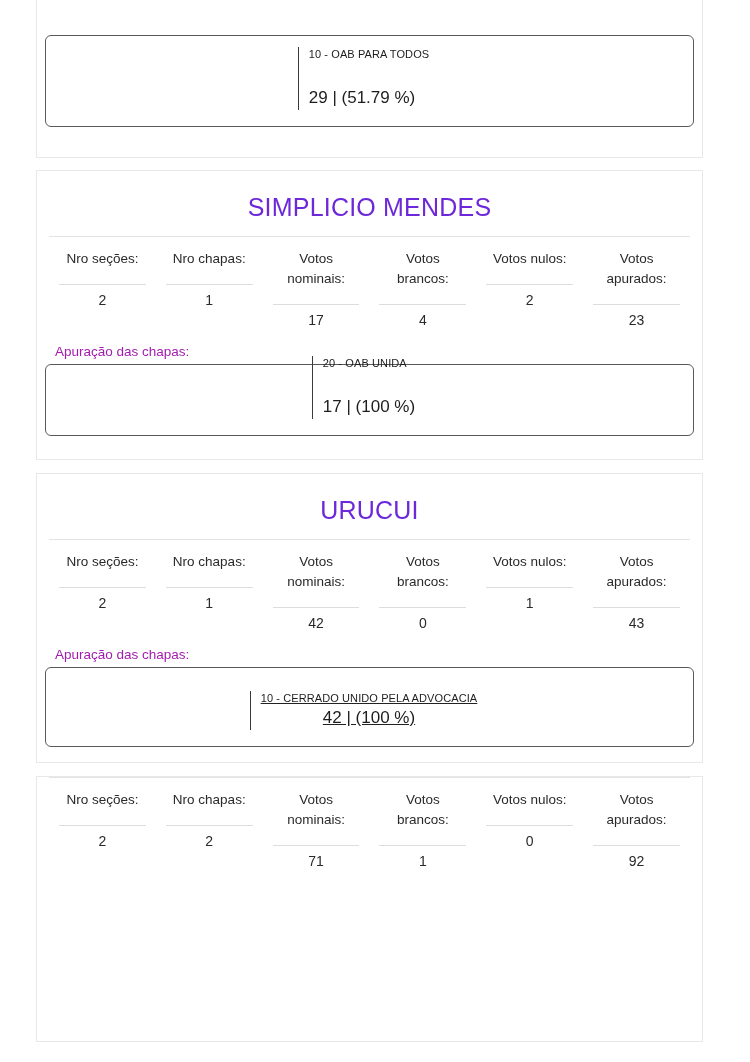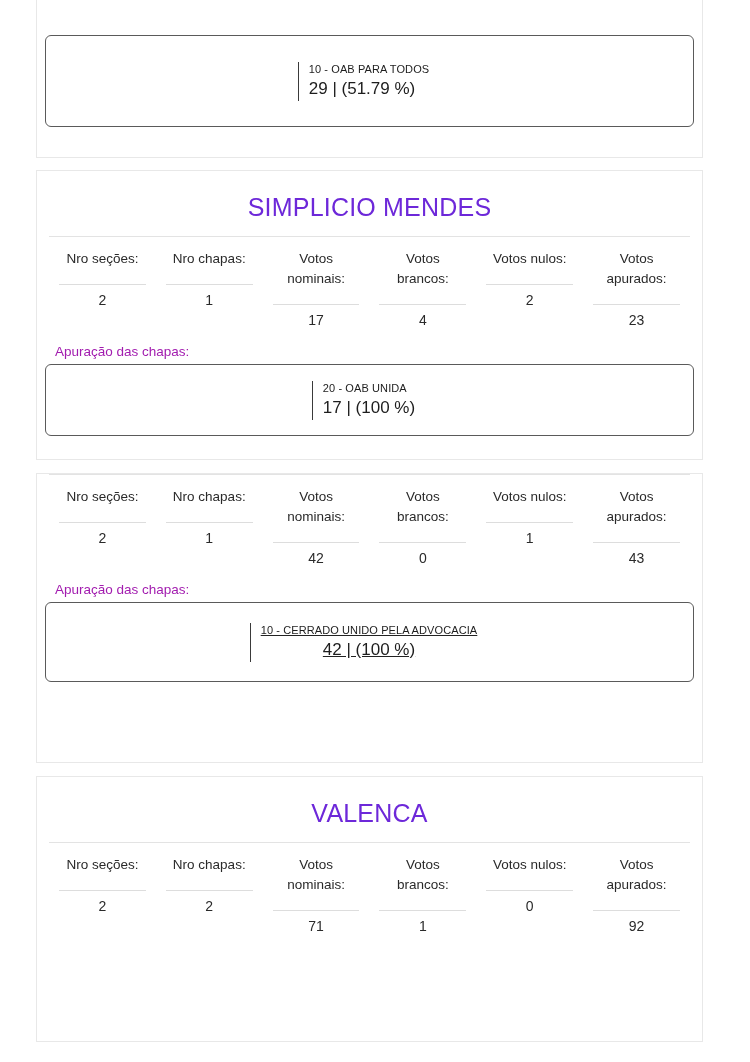--- a/index.html
+++ b/index.html
@@ -94,21 +94,21 @@
     border: 1px solid #5a5a5a;
     border-radius: 6px;
     box-sizing: border-box;
     display: flex;
     justify-content: center;
     align-items: stretch;
   }
   .chapas-inner {
     display: flex;
     justify-content: center;
-    align-items: center;
+    align-items: flex-end;
     padding: 16px 0 16px 0;
   }
   .chapa {
     display: block;
     padding: 0 12px 0 10px;
     border-left: 1px solid #3a3a3a;
     text-align: left;
     min-width: 0;
   }
   .chapa-name {
@@ -118,21 +118,21 @@
     white-space: nowrap;
     letter-spacing: 0.1px;
   }
   .chapa-votes {
     font-size: 17px;
     color: #1d1d1d;
     line-height: 24px;
     white-space: nowrap;
     text-align: center;
   }
-  .chapa-votes.left-align { text-align: left; }
+  .chapa-votes.left-align { text-align: left; margin-top: 24px; }
 
   
   .card-foot { height: 24px; }
 </style>
 </head>
 <body>
 
 <div class="page">
 
   <div class="muni-card" id="card1" style="top:-40px; height:198px;">
@@ -184,20 +184,21 @@
         <div class="chapa">
           <div class="chapa-name">20 - OAB UNIDA</div>
           <div class="chapa-votes left-align">17 | (100 %)</div>
         </div>
       </div>
     </div>
     <div class="card-foot"></div>
   </div>
 
   <div class="muni-card with-top" id="card3" style="top:473px; height:290px;">
+    <h2 class="muni-title">URUCUI</h2>
     <div class="title-rule"></div>
 
     <div class="stats-row">
       <div class="stat">
         <span class="stat-label">Nro seções:</span>
         <span class="stat-value">2</span>
       </div>
       <div class="stat">
         <span class="stat-label">Nro chapas:</span>
         <span class="stat-value">1</span>
@@ -227,21 +228,20 @@
         <div class="chapa">
           <div class="chapa-name">10 - CERRADO UNIDO PELA ADVOCACIA</div>
           <div class="chapa-votes">42 | (100 %)</div>
         </div>
       </div>
     </div>
     <div class="card-foot"></div>
   </div>
 
   <div class="muni-card with-top" id="card4" style="top:776px; height:266px;">
-    <h2 class="muni-title">VALENCA</h2>
     <div class="title-rule"></div>
 
     <div class="stats-row">
       <div class="stat">
         <span class="stat-label">Nro seções:</span>
         <span class="stat-value">2</span>
       </div>
       <div class="stat">
         <span class="stat-label">Nro chapas:</span>
         <span class="stat-value">2</span>

